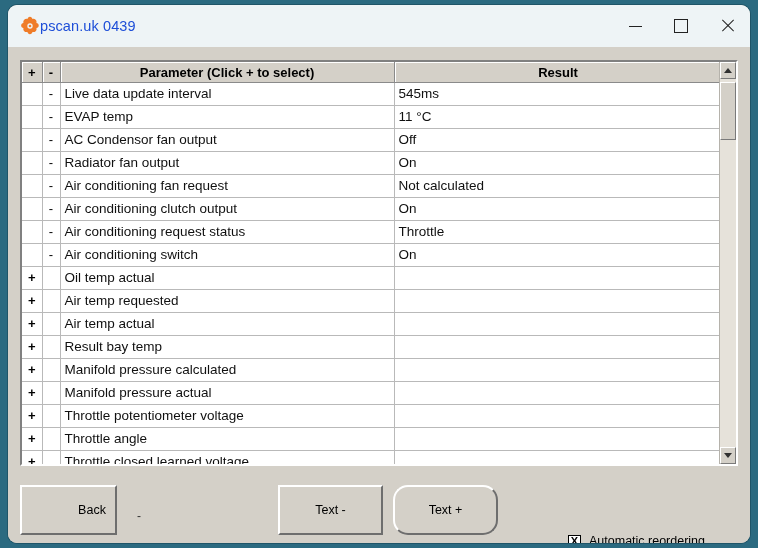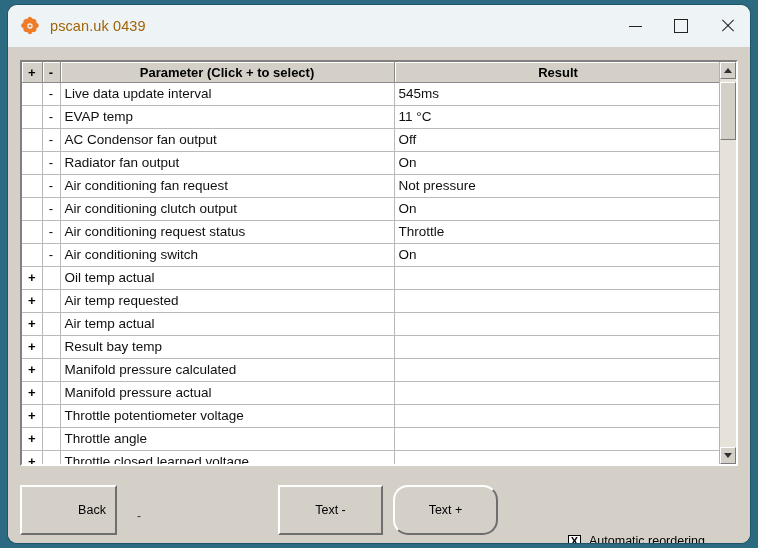--- a/index.html
+++ b/index.html
@@ -37,23 +37,22 @@
     align-items: center;
   }
   .title-icon {
     margin-left: 12px;
     width: 20px;
     height: 20px;
     position: relative;
     flex: 0 0 auto;
   }
   .title-text {
-    margin-left: 10px;
     font-size: 14.5px;
-    color: #a16207;
+    color: #1d4ed8;
     letter-spacing: .1px;
     white-space: nowrap;
   }
   .win-btns {
     position: absolute;
     right: 0;
     top: 0;
     height: 42px;
     display: flex;
     align-items: center;
@@ -347,21 +346,21 @@
                 <tr>
                   <td class="sym plus"></td>
                   <td class="sym">-</td>
                   <td>Radiator fan output</td>
                   <td>On</td>
                 </tr>
                 <tr>
                   <td class="sym plus"></td>
                   <td class="sym">-</td>
                   <td>Air conditioning fan request</td>
-                  <td>Not pressure</td>
+                  <td>Not calculated</td>
                 </tr>
                 <tr>
                   <td class="sym plus"></td>
                   <td class="sym">-</td>
                   <td>Air conditioning clutch output</td>
                   <td>On</td>
                 </tr>
                 <tr>
                   <td class="sym plus"></td>
                   <td class="sym">-</td>

